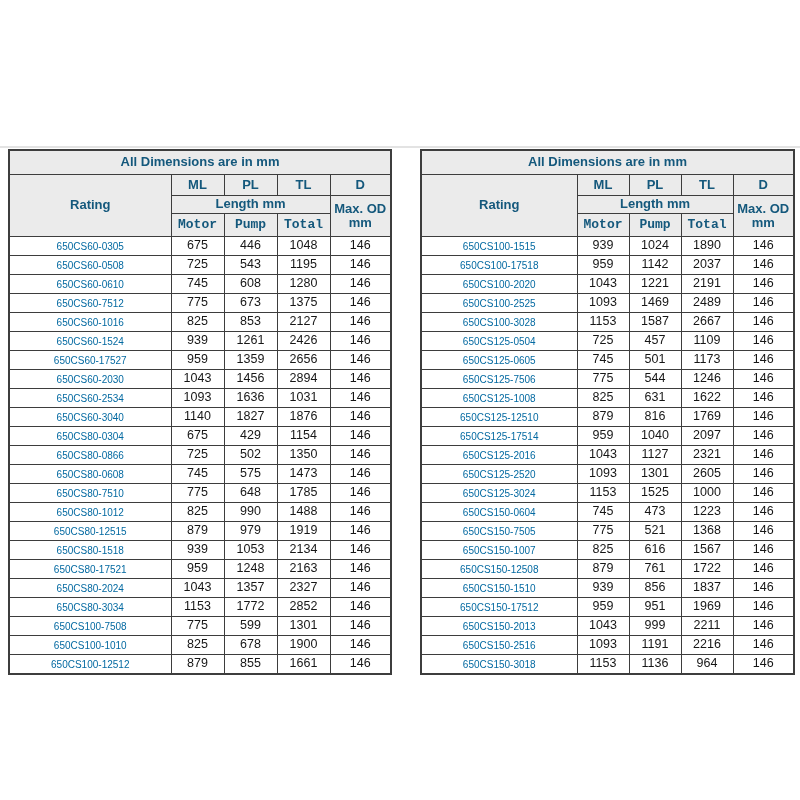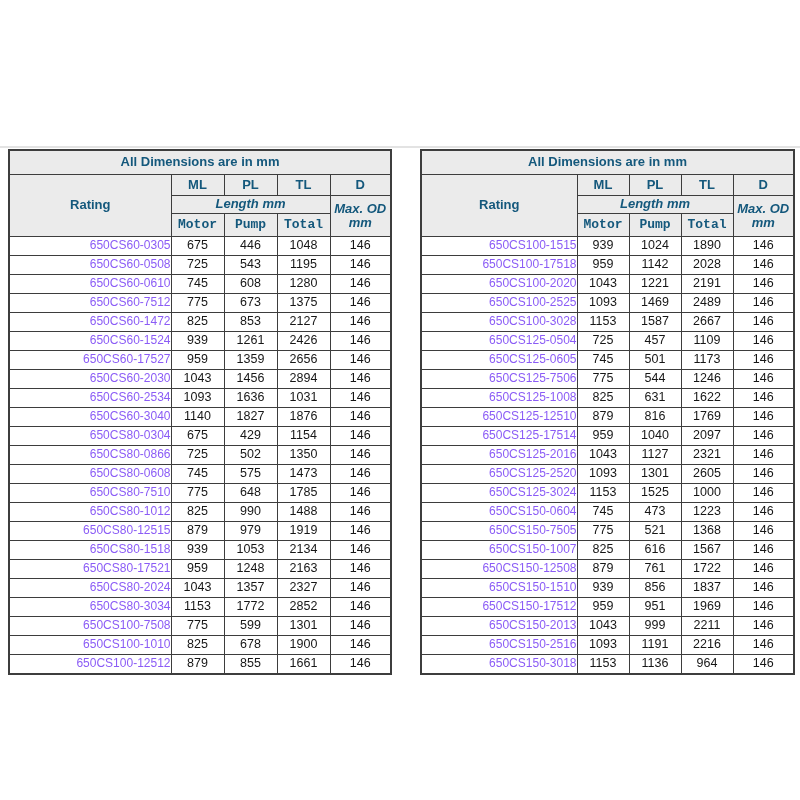--- a/index.html
+++ b/index.html
@@ -47,27 +47,27 @@
   }
   table.dim-table th {
     background: #ebebeb;
     color: #14587c;
     font-weight: bold;
     font-size: 13px;
     text-align: center;
   }
   th.tbl-title { height: 23px; font-size: 13.5px; }
   tr.cols-row th { height: 20px; }
-  tr.length-row th { height: 17px; font-style: italic; }
+  tr.length-row th { height: 17px; }
   tr.sub-row th { height: 22px; font-family: Liberation Mono, monospace; }
   td.rating-cell {
-    text-align: right;
+    text-align: center;
     padding-left: 17px;
-    font-size: 12px;
-    color: #8b5cf6;
+    font-size: 10px;
+    color: #0369a1;
     height: 18px;
   }
   td.num-cell {
     text-align: center;
     font-size: 12.5px;
     color: #161616;
     height: 18px;
   }
   th.maxod-cell { font-size: 12.5px; }
   col.c-rating { width: 162px; }
@@ -143,21 +143,21 @@
             <td class="num-cell">146</td>
           </tr>
           <tr>
             <td class="rating-cell">650CS60-7512</td>
             <td class="num-cell">775</td>
             <td class="num-cell">673</td>
             <td class="num-cell">1375</td>
             <td class="num-cell">146</td>
           </tr>
           <tr>
-            <td class="rating-cell">650CS60-1472</td>
+            <td class="rating-cell">650CS60-1016</td>
             <td class="num-cell">825</td>
             <td class="num-cell">853</td>
             <td class="num-cell">2127</td>
             <td class="num-cell">146</td>
           </tr>
           <tr>
             <td class="rating-cell">650CS60-1524</td>
             <td class="num-cell">939</td>
             <td class="num-cell">1261</td>
             <td class="num-cell">2426</td>
@@ -322,21 +322,21 @@
             <td class="rating-cell">650CS100-1515</td>
             <td class="num-cell">939</td>
             <td class="num-cell">1024</td>
             <td class="num-cell">1890</td>
             <td class="num-cell">146</td>
           </tr>
           <tr>
             <td class="rating-cell">650CS100-17518</td>
             <td class="num-cell">959</td>
             <td class="num-cell">1142</td>
-            <td class="num-cell">2028</td>
+            <td class="num-cell">2037</td>
             <td class="num-cell">146</td>
           </tr>
           <tr>
             <td class="rating-cell">650CS100-2020</td>
             <td class="num-cell">1043</td>
             <td class="num-cell">1221</td>
             <td class="num-cell">2191</td>
             <td class="num-cell">146</td>
           </tr>
           <tr>

